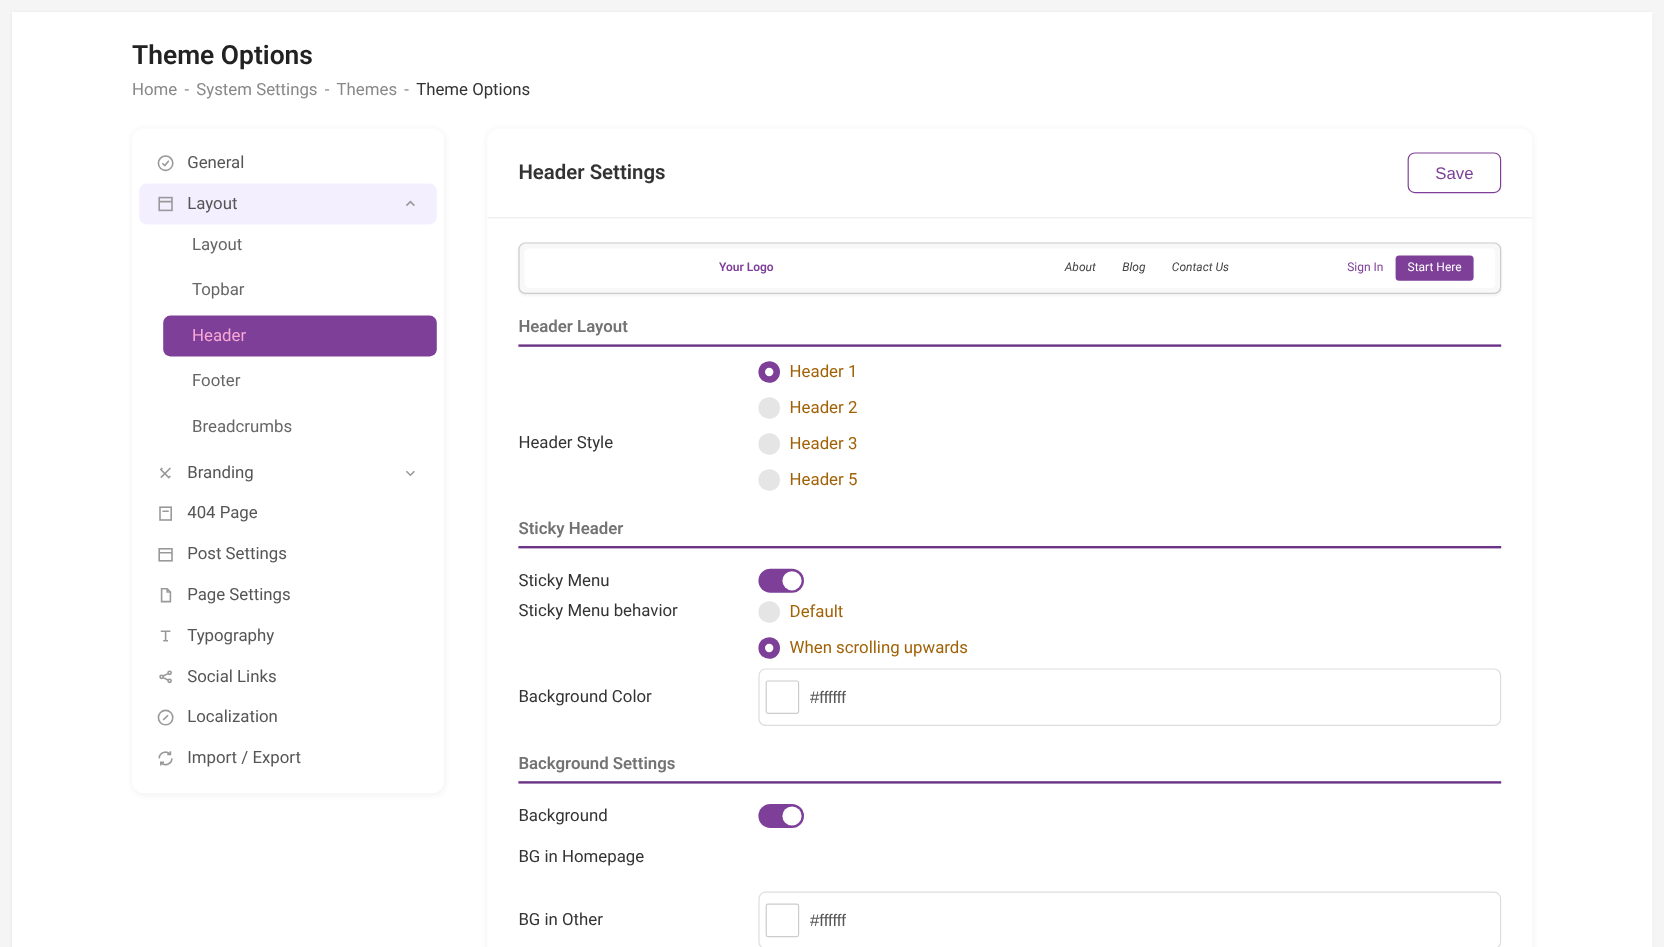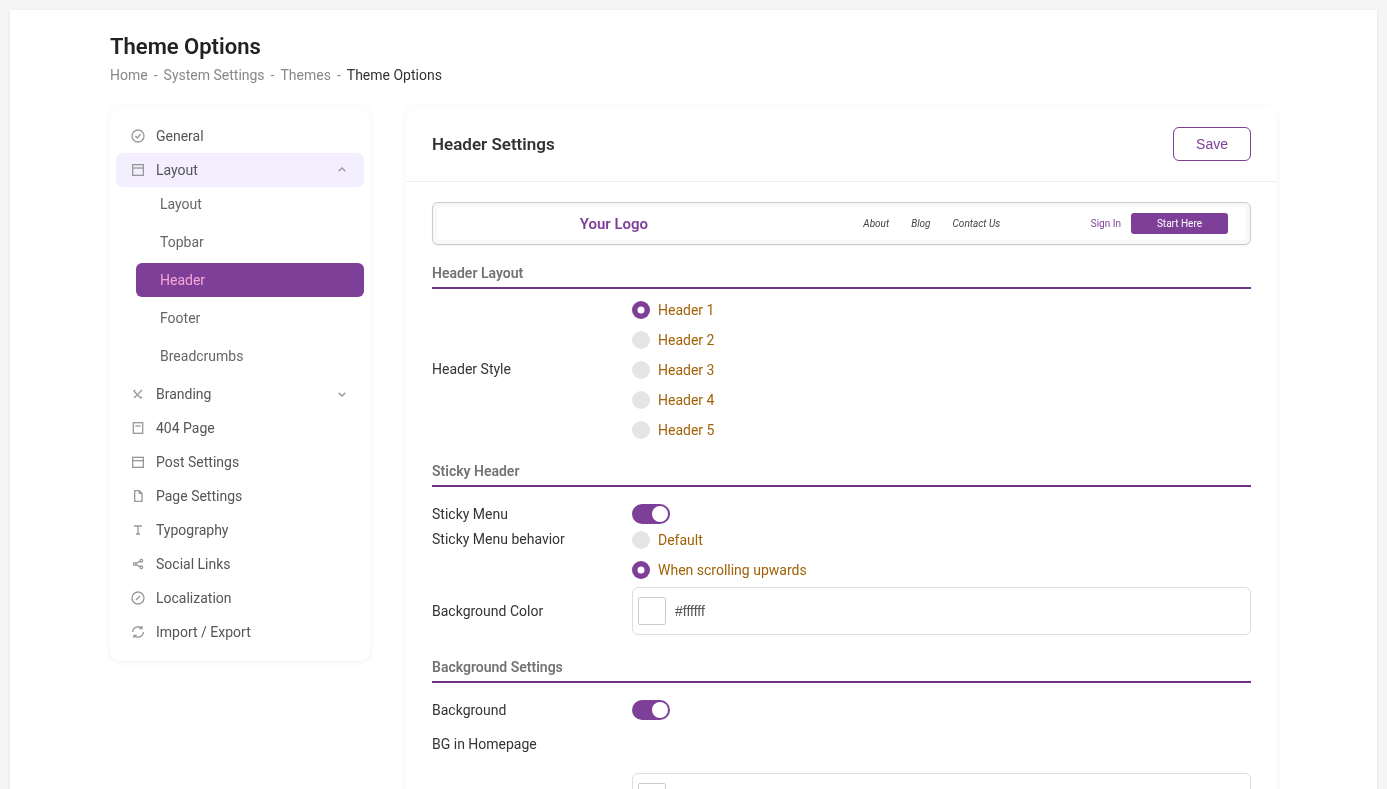--- a/index.html
+++ b/index.html
@@ -19,25 +19,25 @@
 .sidebar-sub { padding-left: 20px; }
 .sidebar-sub-item { padding: 9px 20px 9px 24px; font-size: 14px; color: #666; cursor: pointer; border-radius: 6px; margin: 0 6px 4px; }
 .sidebar-sub-item.active { background: #7e3f98; color: #f9a8d4; }
 .main { flex: 1; background: #fff; border-radius: 10px; box-shadow: 0 1px 6px rgba(0,0,0,0.06); overflow: hidden; }
 .main-header { display: flex; justify-content: space-between; align-items: center; padding: 20px 26px; border-bottom: 1px solid #eee; }
 .main-title { font-size: 17px; font-weight: 600; color: #333; }
 .save-btn { border: 1px solid #7e3f98; background: #fff; color: #7e3f98; padding: 8px 22px; border-radius: 6px; font-size: 14px; cursor: pointer; }
 .main-body { padding: 20px 26px; }
 .preview-box { border: 1px solid #ccc; border-radius: 6px; padding: 4px; margin-bottom: 20px; background: #f8f8f8; box-shadow: 0 1px 2px rgba(0,0,0,0.05); }
 .preview-inner { background: #fff; border-radius: 4px; display: flex; align-items: center; padding: 6px 18px; }
-.preview-logo { font-size: 15px; font-weight: 600; color: #7e3f98; flex: 1; text-align: center; max-width: 340px; }
+.preview-logo { font-size: 10px; font-weight: 600; color: #7e3f98; flex: 1; text-align: center; max-width: 340px; }
 .preview-nav { display: flex; gap: 22px; font-size: 10px; color: #444; flex: 1; justify-content: center; font-style: italic; }
 .preview-right { display: flex; gap: 10px; align-items: center; font-size: 10px; }
 .preview-signin { color: #7e3f98; }
-.preview-btn { background: #7e3f98; color: #fff; padding: 5px 26px; border-radius: 3px; font-size: 10px; }
+.preview-btn { background: #7e3f98; color: #fff; padding: 5px 10px; border-radius: 3px; font-size: 10px; }
 .section-title { font-size: 14px; font-weight: 600; color: #737373; padding-bottom: 6px; border-bottom: 2px solid #6b3487; margin-bottom: 12px; margin-top: 4px; }
 .form-row { display: flex; align-items: center; min-height: 30px; margin-bottom: 2px; }
 .form-row.top { align-items: flex-start; }
 .form-label { width: 200px; font-size: 14px; color: #333; flex-shrink: 0; }
 .form-control { flex: 1; }
 .radio-group { display: flex; flex-direction: column; gap: 12px; }
 .radio-item { display: flex; align-items: center; gap: 8px; cursor: pointer; }
 .radio { width: 18px; height: 18px; border-radius: 50%; background: #e5e5e5; position: relative; flex-shrink: 0; }
 .radio.checked { background: #7e3f98; }
 .radio.checked::after { content: ''; position: absolute; width: 7px; height: 7px; background: #fff; border-radius: 50%; top: 50%; left: 50%; transform: translate(-50%, -50%); }
@@ -187,24 +187,20 @@
             <div class="radio-item">
                 <span class="radio"></span>
                 <span class="radio-label">Header 2</span>
               </div>
             <div class="radio-item">
                 <span class="radio"></span>
                 <span class="radio-label">Header 3</span>
               </div>
             <div class="radio-item">
                 <span class="radio"></span>
-                <span class="radio-label">Header 4</span>
-              </div>
-            <div class="radio-item">
-                <span class="radio"></span>
                 <span class="radio-label">Header 5</span>
               </div>
           </div>
         </div>
 
         <div class="section-gap"></div>
         <div class="section-title">Sticky Header</div>
         <div class="form-row">
           <div class="form-label">Sticky Menu</div>
           <div class="form-control">

